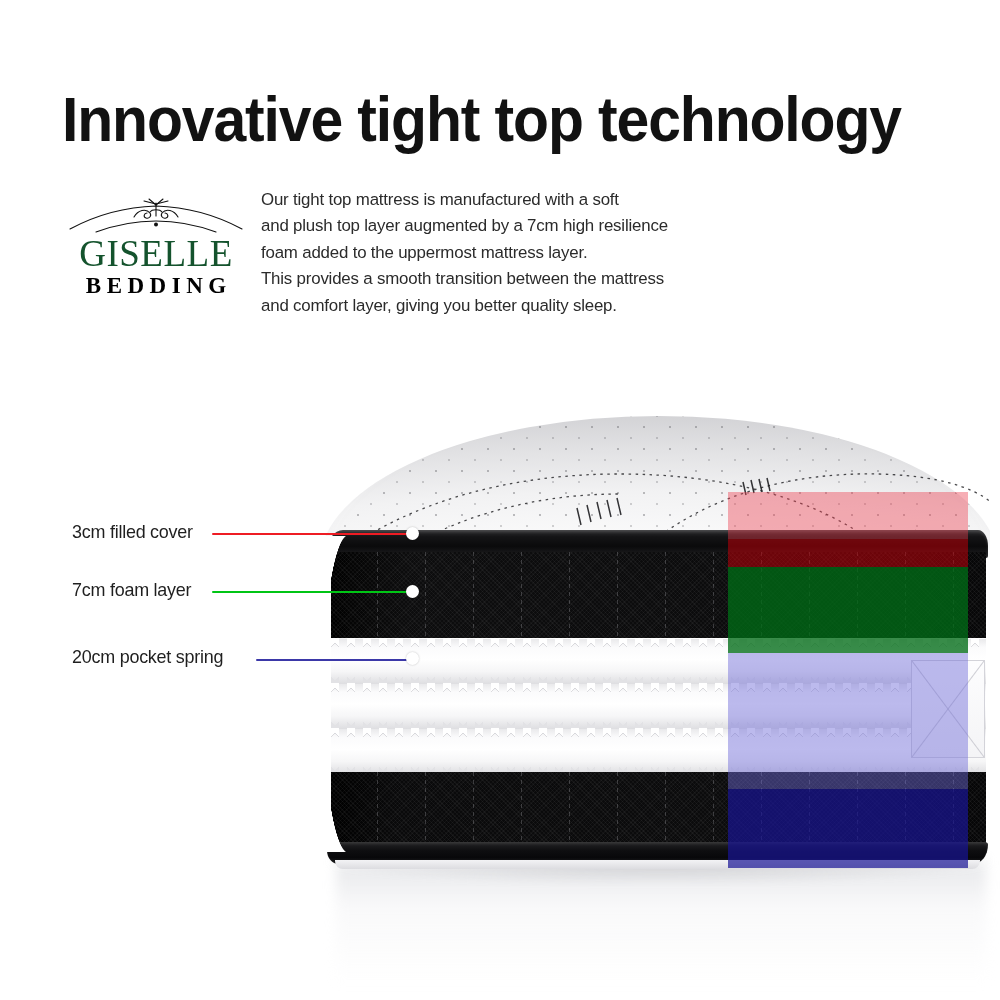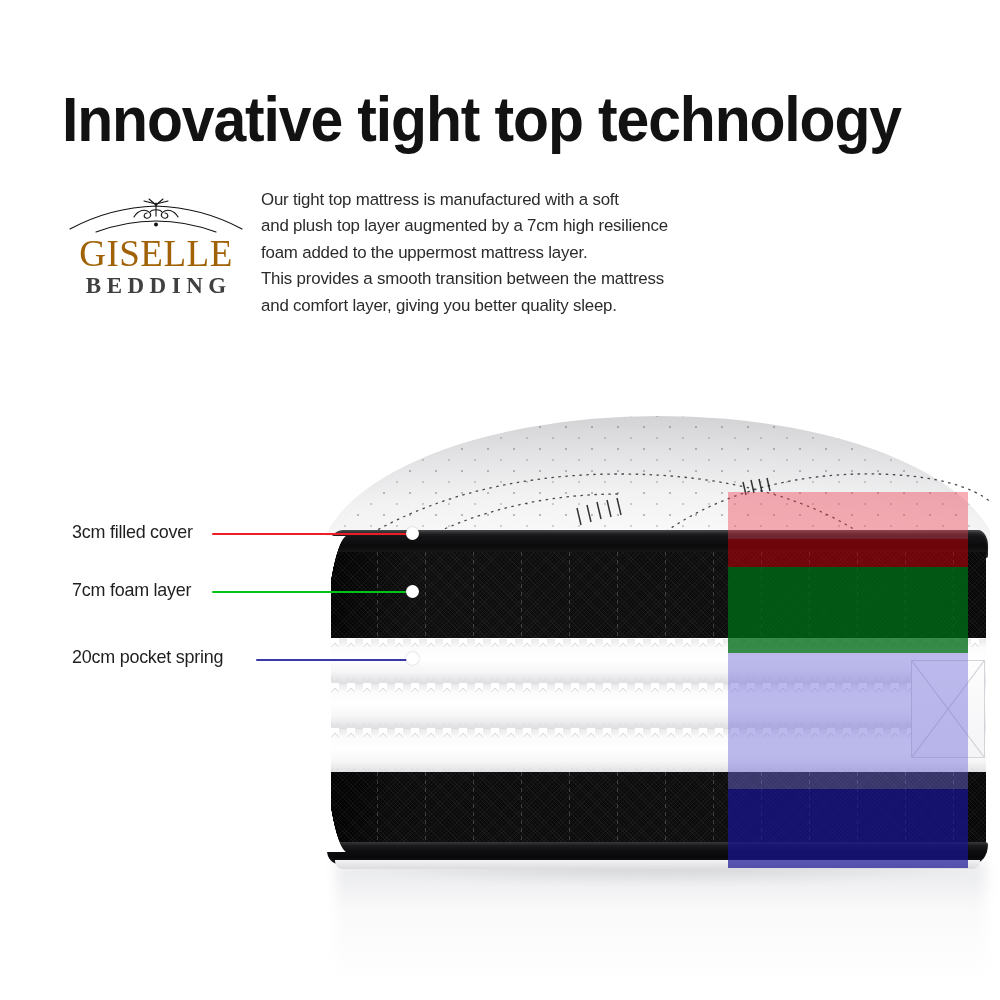--- a/index.html
+++ b/index.html
@@ -51,33 +51,33 @@
     display: block;
     width: 180px;
     height: 42px;
   }
   .logo-word-main {
     display: block;
     font-family: "Liberation Serif", serif;
     font-size: 37px;
     line-height: 36px;
     letter-spacing: 0.5px;
-    color: #a16207;
+    color: #14532d;
     margin-top: -2px;
     text-align: center;
   }
   .logo-word-sub {
     display: block;
     font-family: "Liberation Serif", serif;
     font-weight: bold;
     font-size: 23px;
     line-height: 26px;
     letter-spacing: 5.5px;
     text-indent: 5.5px;
-    color: #404040;
+    color: #000000;
     margin-top: 1px;
   }
 
   
   .body-copy {
     position: absolute;
     left: 261px;
     top: 186px;
     width: 470px;
     font-family: "Liberation Sans", sans-serif;

